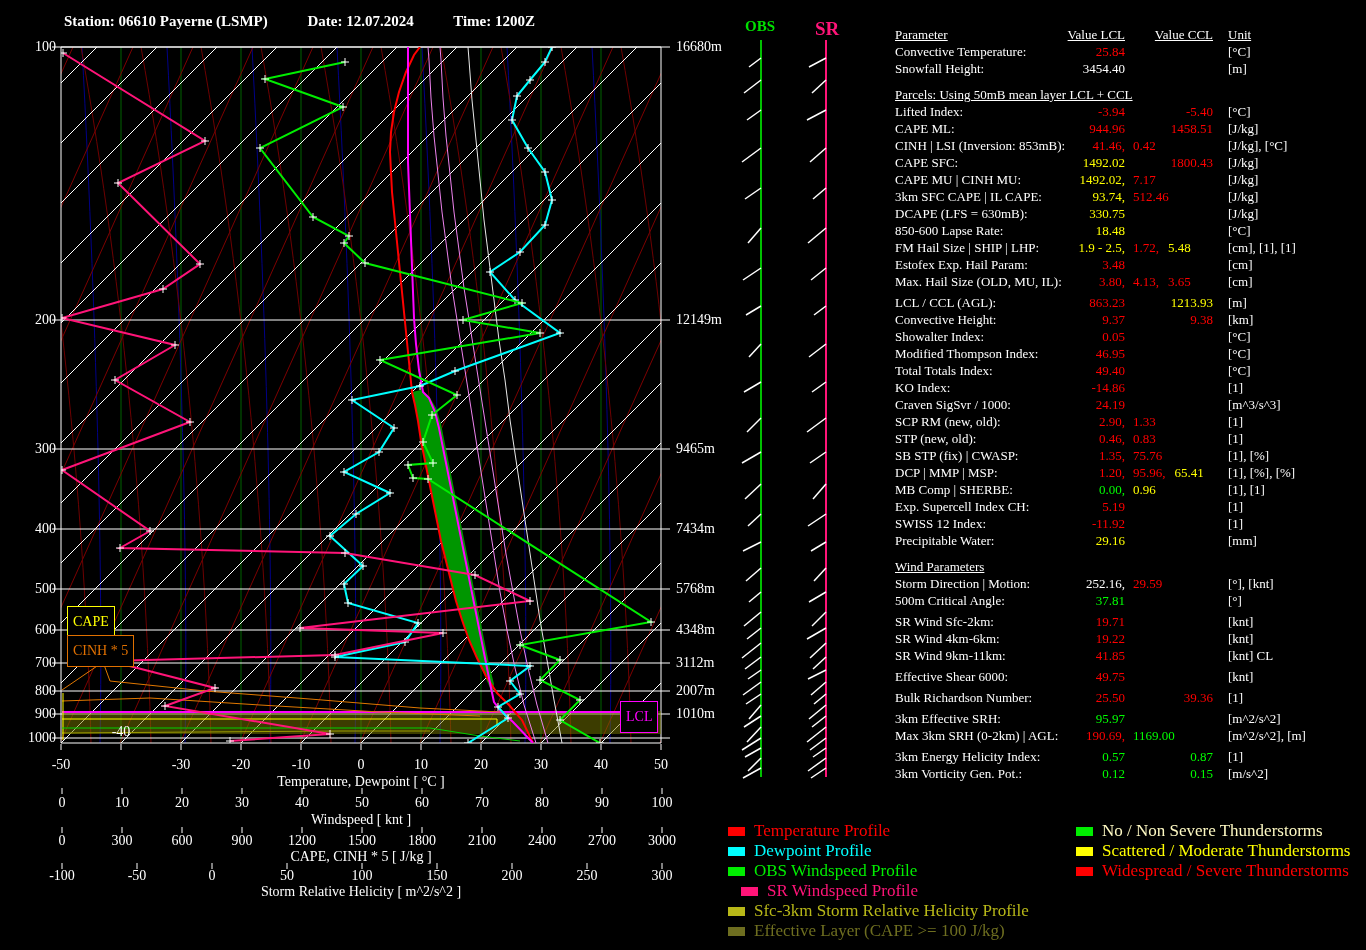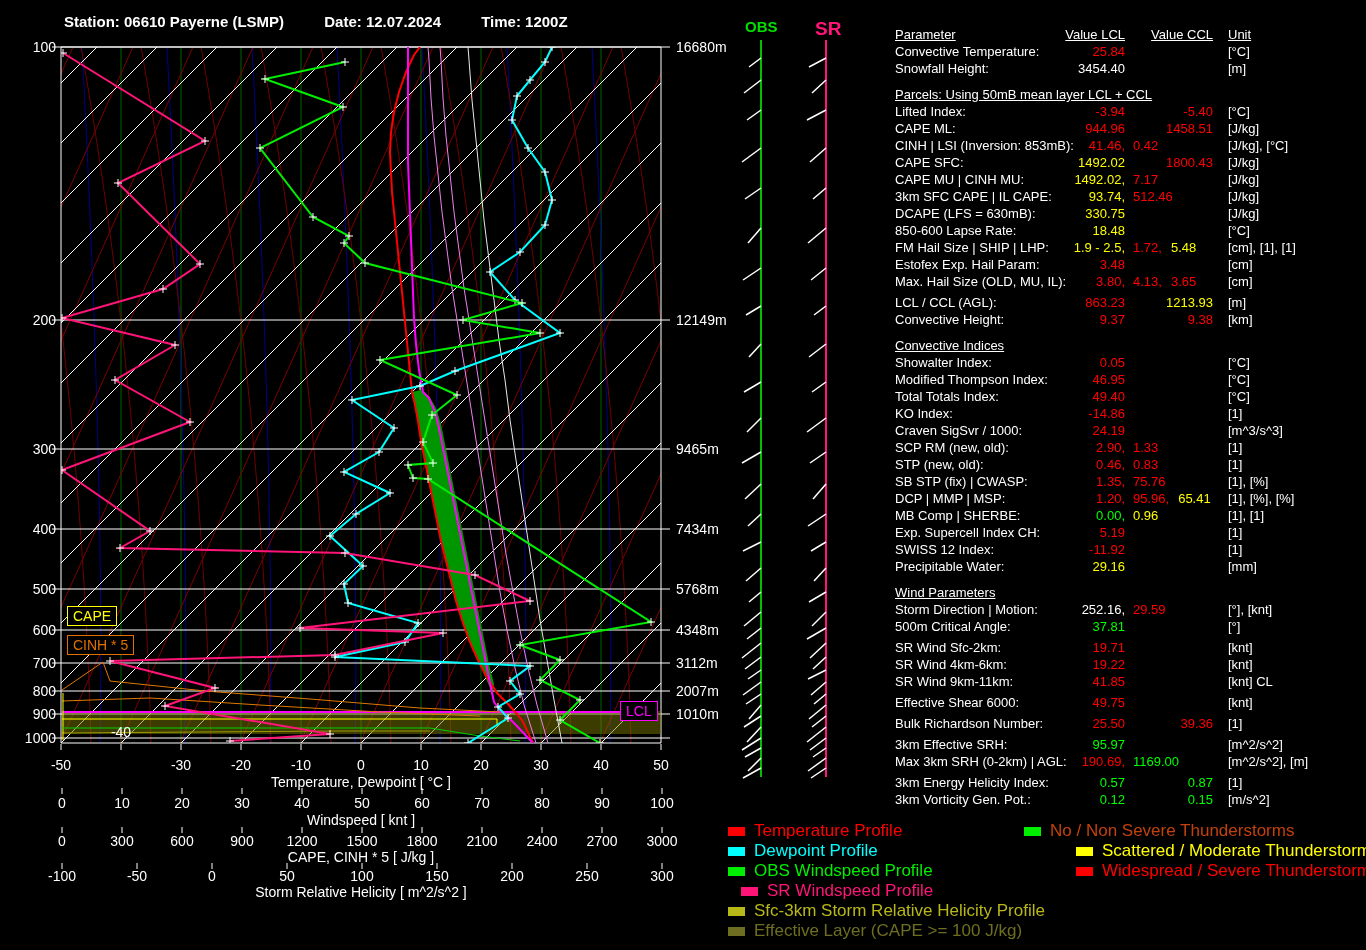--- a/index.html
+++ b/index.html
@@ -1,28 +1,28 @@
 <!DOCTYPE html>
 <html><head>
 <meta charset="utf-8">
 <style>
   html,body{margin:0;padding:0;background:#000;}
   #app{position:relative;width:1366px;height:950px;background:#000;overflow:hidden;
-       font-family:Liberation Sans, sans-serif;}
+       font-family:Liberation Serif, serif;}
   #title{position:absolute;left:64px;top:13px;font-size:15px;font-weight:bold;color:#fff;white-space:nowrap;}
   #title span{margin-right:36px;}
   #obs-label{position:absolute;left:745px;top:18px;color:#00e000;font-weight:bold;font-size:15px;}
   #sr-label{position:absolute;left:815px;top:18px;color:#ff1478;font-weight:bold;font-size:19px;}
   #chart{position:absolute;left:0;top:0;}
   .plabel{position:absolute;width:38px;text-align:right;transform:translateY(-50%);
           font-size:14px;color:#fff;}
   .hlabel{position:absolute;left:676px;transform:translateY(-50%);font-size:14px;color:#fff;}
   .tick-num{position:absolute;transform:translate(-50%,-50%);font-size:14px;color:#fff;white-space:nowrap;}
   .axis-title{position:absolute;transform:translate(-50%,-50%);font-size:14px;color:#fff;white-space:nowrap;}
-  .boxlabel{position:absolute;font-size:14px;line-height:16px;padding:1px 5px;border:1px solid;background:#000;white-space:nowrap;}
+  .boxlabel{position:absolute;font-size:14px;line-height:16px;padding:7px 5px;border:1px solid;background:#000;white-space:nowrap;}
   #param-table{position:absolute;left:895px;top:26px;width:471px;font-size:13px;color:#fff;}
   .trow{position:relative;height:17px;line-height:17px;white-space:nowrap;}
   .trow.gap{margin-top:4px;}
   .tsection{height:17px;line-height:17px;margin-top:9px;color:#fff;text-decoration:underline;white-space:nowrap;}
   .tlabel{position:absolute;left:0;}
   .tv1{position:absolute;left:0;width:230px;text-align:right;}
   .tvrest{position:absolute;left:238px;}
   .tvrest span{margin-right:9px;}
   .tv2{position:absolute;left:242px;width:76px;text-align:right;}
   .tunit{position:absolute;left:333px;}
@@ -614,21 +614,20 @@
         <span class="tv1 c-red">863.23</span>
         <span class="tv2 c-yellow">1213.93</span>
         <span class="tunit">[m]</span>
       </div>
       <div class="trow">
         <span class="tlabel">Convective Height:</span>
         <span class="tv1 c-red">9.37</span>
         <span class="tv2 c-red">9.38</span>
         <span class="tunit">[km]</span>
       </div>
-      <div class="tsection">Convective Indices</div>
       <div class="trow">
         <span class="tlabel">Showalter Index:</span>
         <span class="tv1 c-red">0.05</span>
         <span class="tunit">[°C]</span>
       </div>
       <div class="trow">
         <span class="tlabel">Modified Thompson Index:</span>
         <span class="tv1 c-red">46.95</span>
         <span class="tunit">[°C]</span>
       </div>
@@ -757,18 +756,18 @@
 
   <div id="legend-left">
       <div class="leg-item" style="left: 728px; top: 824px; color: rgb(255, 0, 0);"><span class="leg-sw" style="background: rgb(255, 0, 0);"></span><span>Temperature Profile</span></div>
       <div class="leg-item" style="left: 728px; top: 844px; color: rgb(0, 255, 255);"><span class="leg-sw" style="background: rgb(0, 255, 255);"></span><span>Dewpoint Profile</span></div>
       <div class="leg-item" style="left: 728px; top: 864px; color: rgb(0, 238, 0);"><span class="leg-sw" style="background: rgb(0, 238, 0);"></span><span>OBS Windspeed Profile</span></div>
       <div class="leg-item" style="left: 728px; top: 884px; color: rgb(255, 20, 120); padding-left: 13px;"><span class="leg-sw" style="background: rgb(255, 20, 120);"></span><span>SR Windspeed Profile</span></div>
       <div class="leg-item" style="left: 728px; top: 904px; color: rgb(184, 184, 24);"><span class="leg-sw" style="background: rgb(184, 184, 24);"></span><span>Sfc-3km Storm Relative Helicity Profile</span></div>
       <div class="leg-item" style="left: 728px; top: 924px; color: rgb(110, 110, 32);"><span class="leg-sw" style="background: rgb(110, 110, 32);"></span><span>Effective Layer (CAPE &gt;= 100 J/kg)</span></div>
     </div>
   <div id="legend-right">
-      <div class="leg-item" style="left: 1024px; top: 824px; color: #c2410c;"><span class="leg-sw" style="background: rgb(0, 238, 0);"></span><span>No / Non Severe Thunderstorms</span></div>
+      <div class="leg-item" style="left: 1076px; top: 824px; color: #fef9c3;"><span class="leg-sw" style="background: rgb(0, 238, 0);"></span><span>No / Non Severe Thunderstorms</span></div>
       <div class="leg-item" style="left: 1076px; top: 844px; color: rgb(255, 255, 0);"><span class="leg-sw" style="background: rgb(255, 255, 0);"></span><span>Scattered / Moderate Thunderstorms</span></div>
       <div class="leg-item" style="left: 1076px; top: 864px; color: rgb(255, 0, 0);"><span class="leg-sw" style="background: rgb(255, 0, 0);"></span><span>Widespread / Severe Thunderstorms</span></div>
     </div>
 
 </div>
 
 </body></html>

